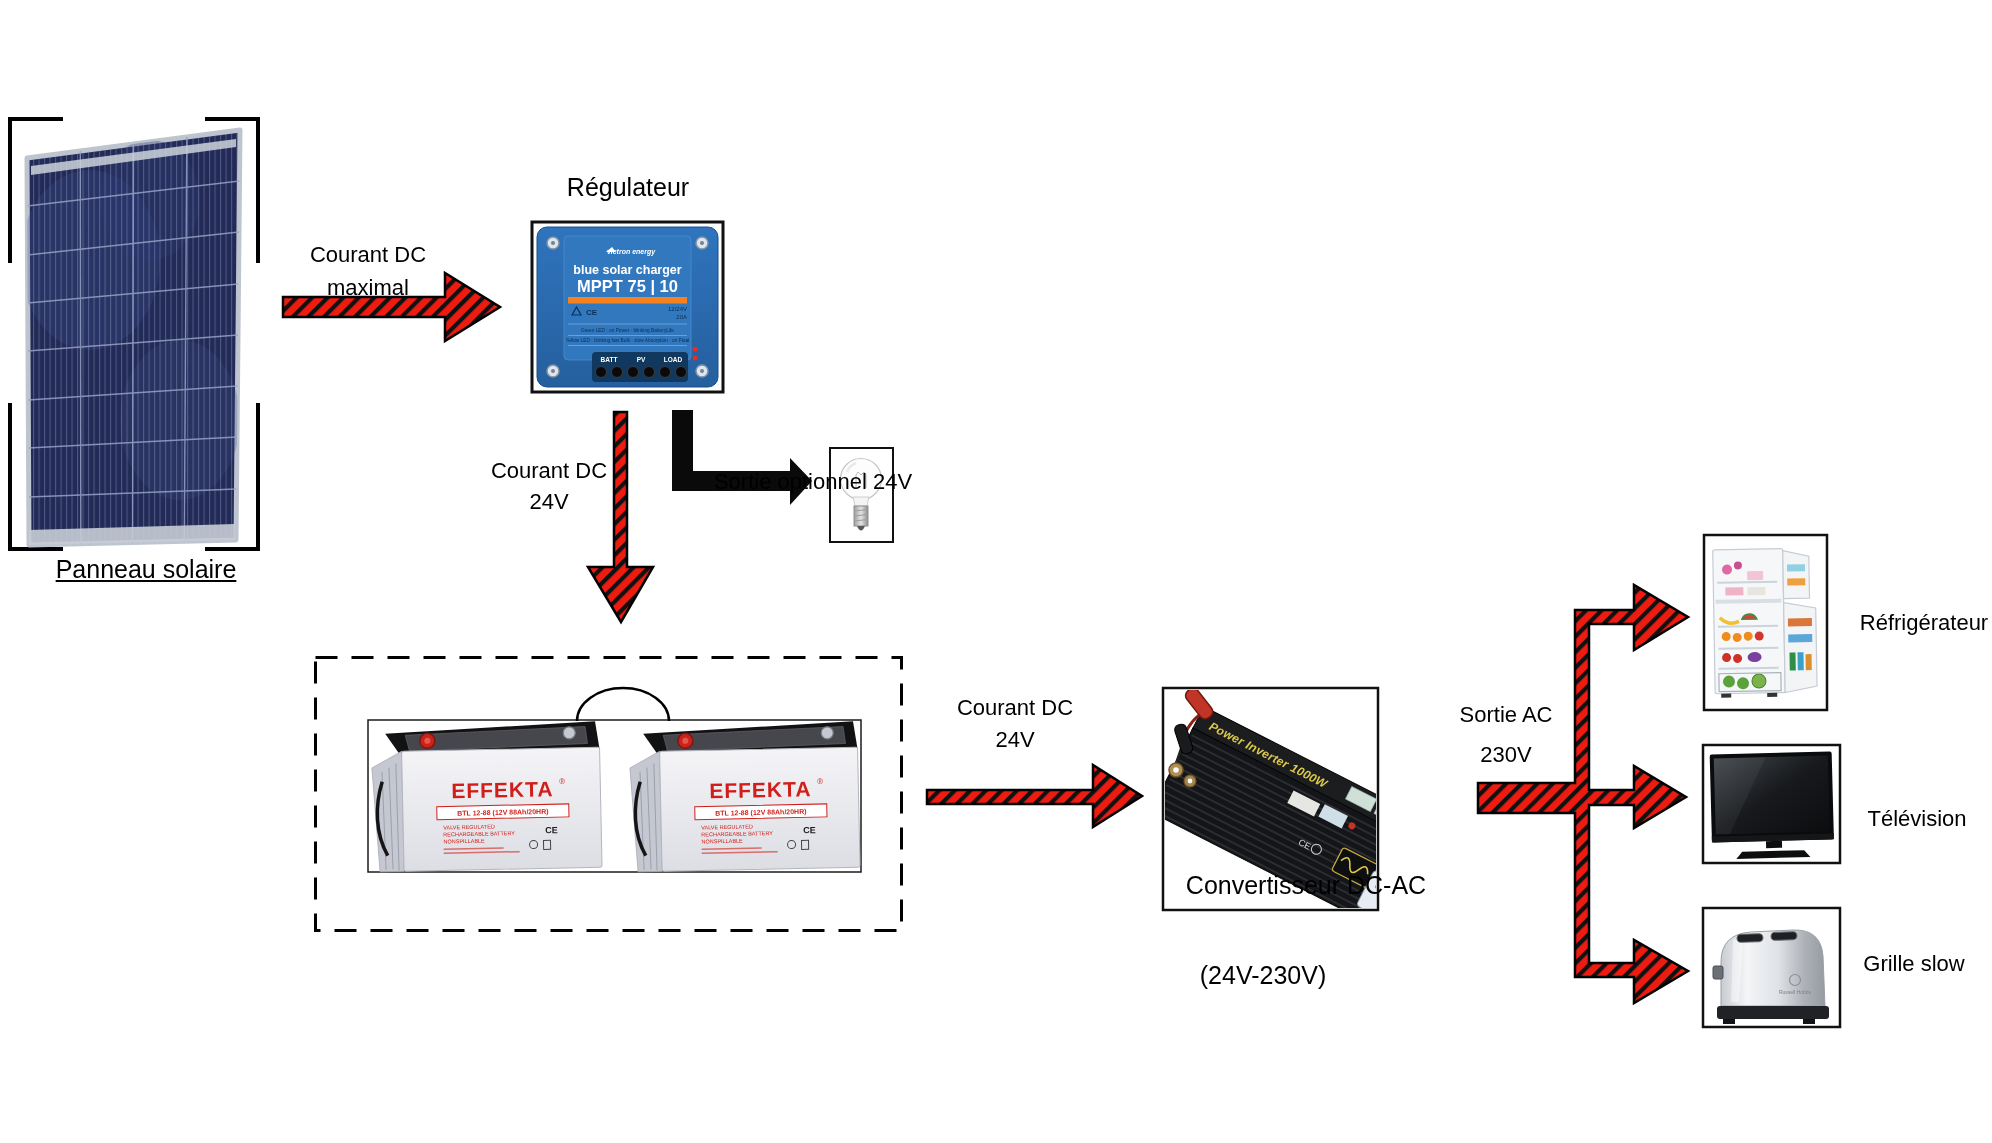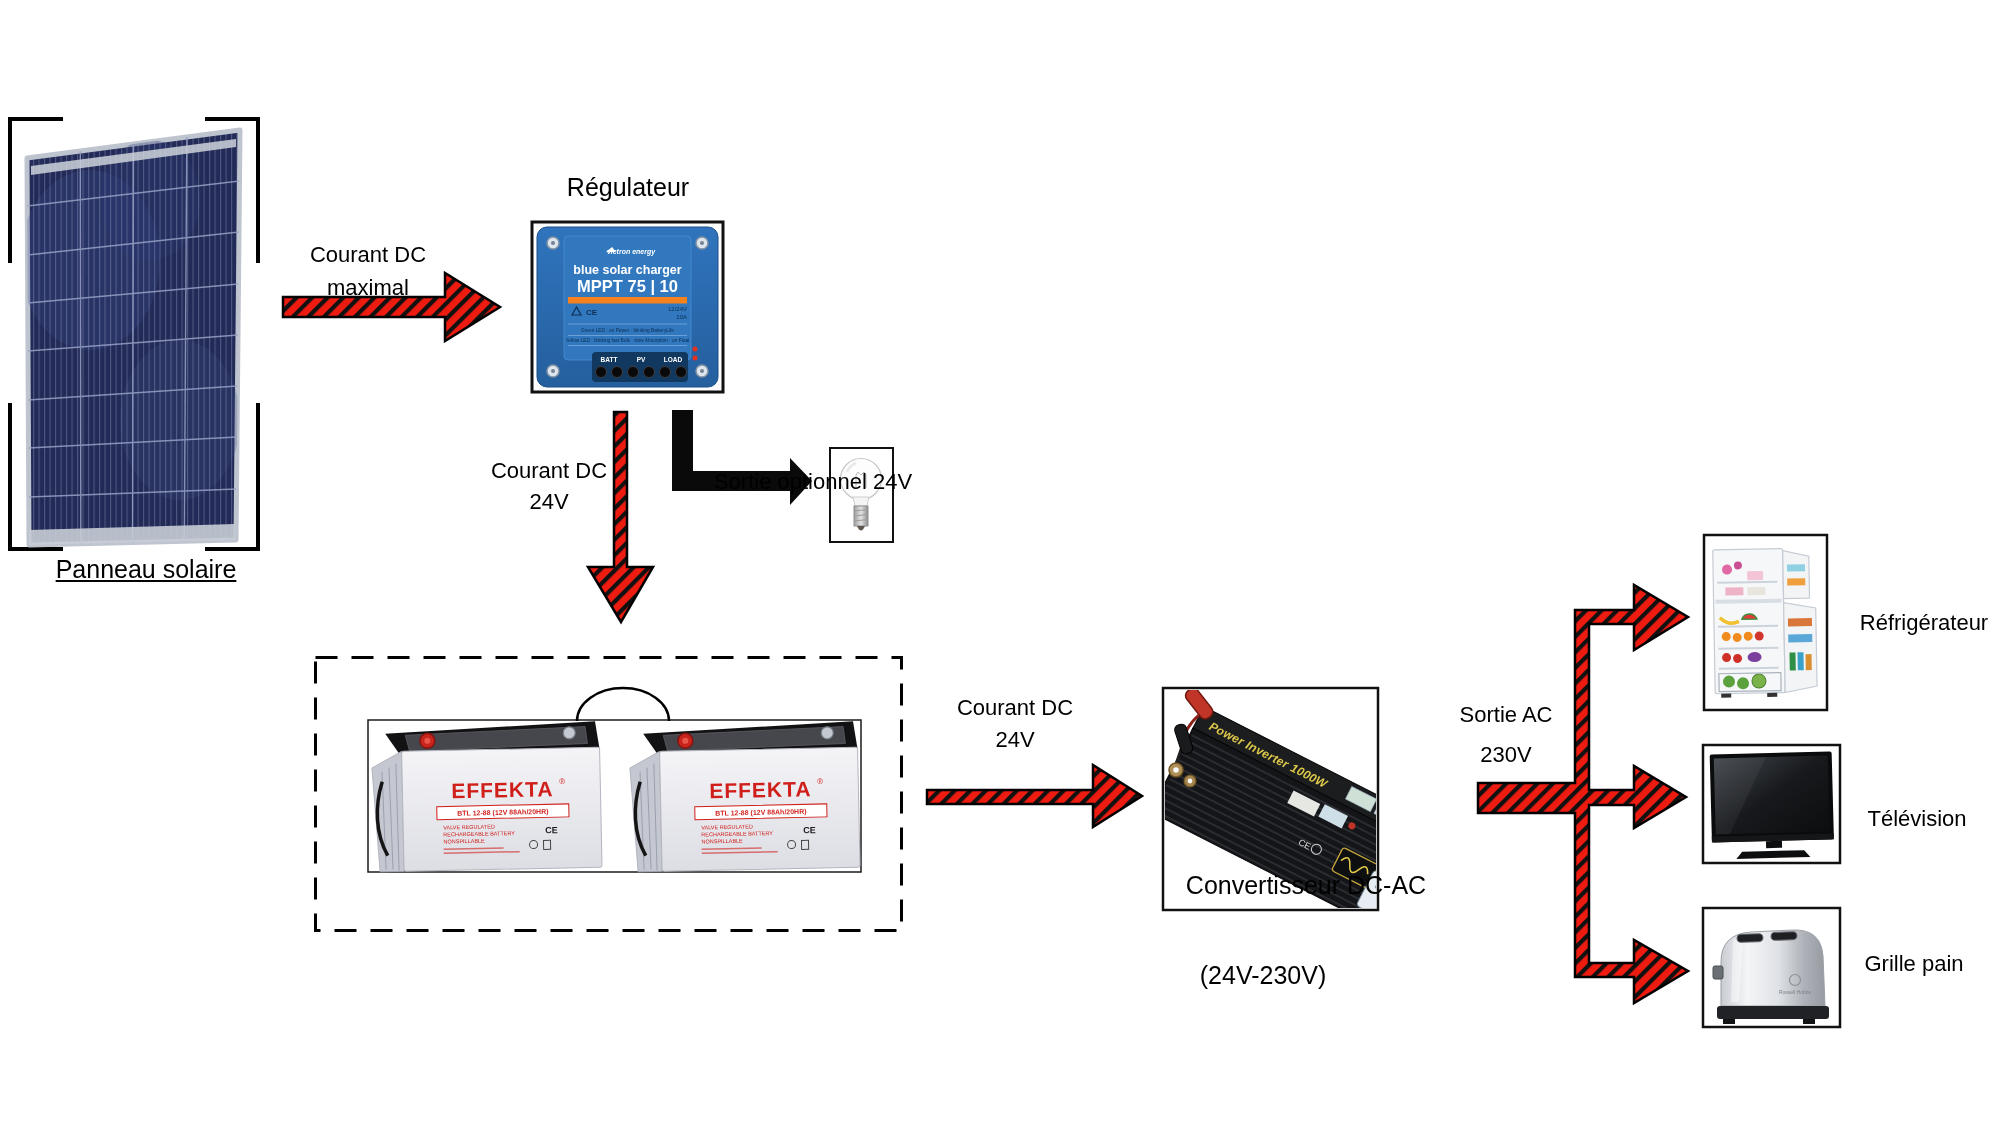--- a/index.html
+++ b/index.html
@@ -349,15 +349,15 @@
 <div class="lbl lbl-sm" style="left:1015px;top:728px;">24V</div>
 
 <div class="lbl lbl-lg" style="left:1263px;top:872px;margin-left:43px;">Convertisseur DC-AC</div>
 <div class="lbl lbl-lg" style="left:1263px;top:962px;">(24V-230V)</div>
 
 <div class="lbl lbl-sm" style="left:1506px;top:703px;">Sortie AC</div>
 <div class="lbl lbl-sm" style="left:1506px;top:743px;">230V</div>
 
 <div class="lbl lbl-sm" style="left:1924px;top:611px;">Réfrigérateur</div>
 <div class="lbl lbl-sm" style="left:1917px;top:795px;margin-top:12px;">Télévision</div>
-<div class="lbl lbl-sm" style="left:1914px;top:952px;">Grille pain</div>
+<div class="lbl lbl-sm" style="left:1914px;top:952px;">Grille slow</div>
 
 </div>
 
 </body></html>

